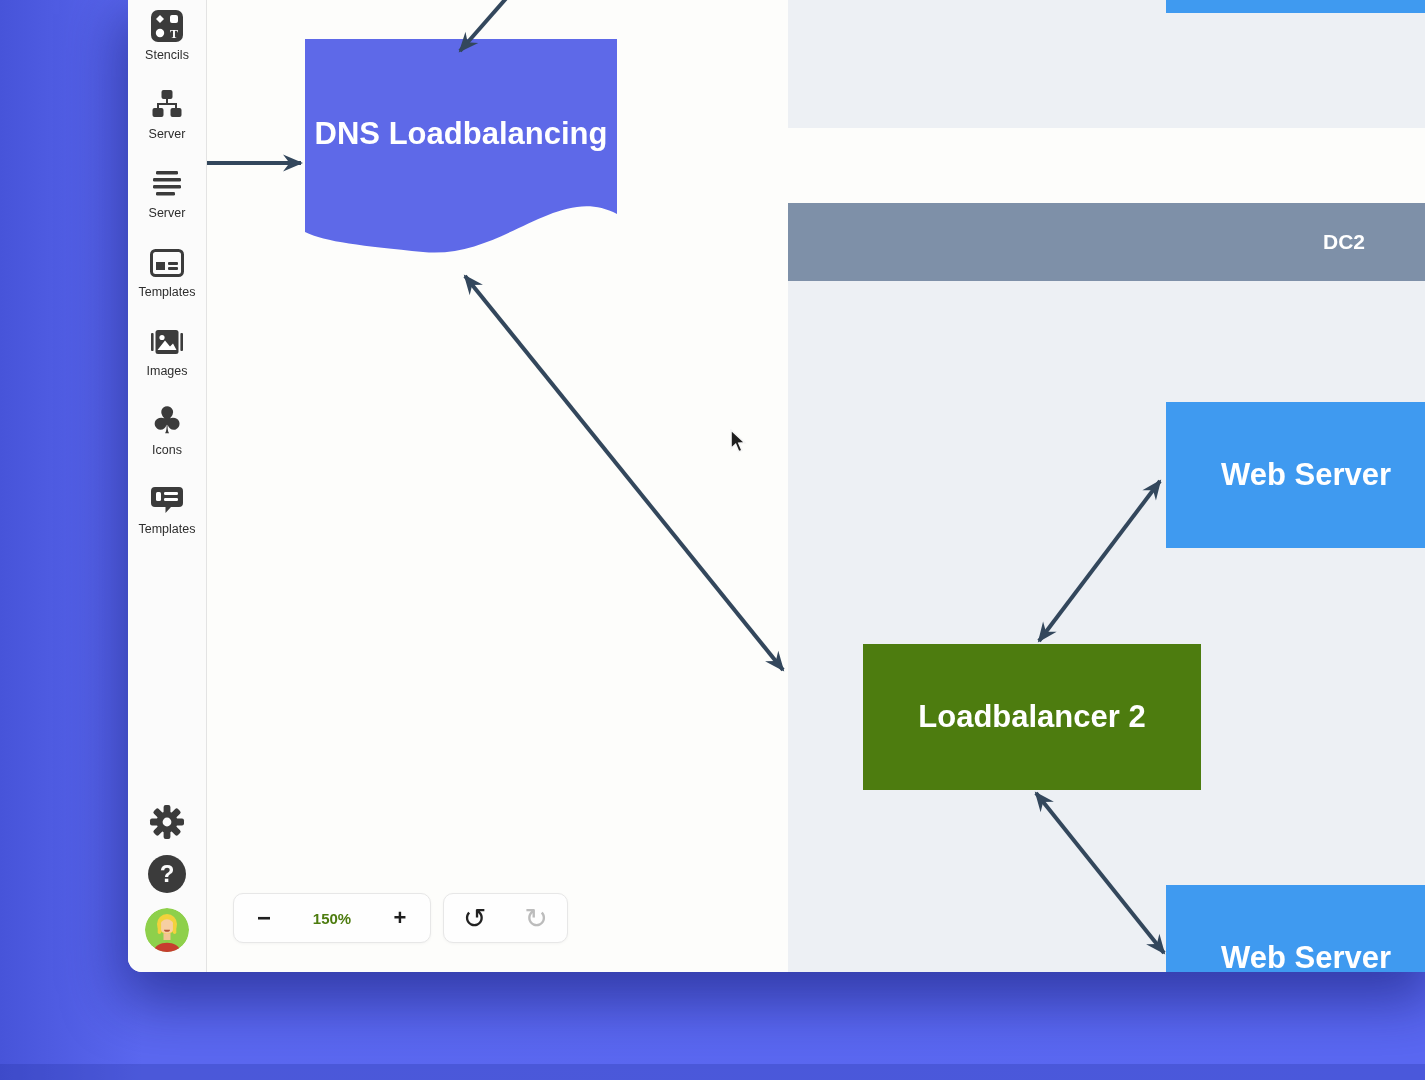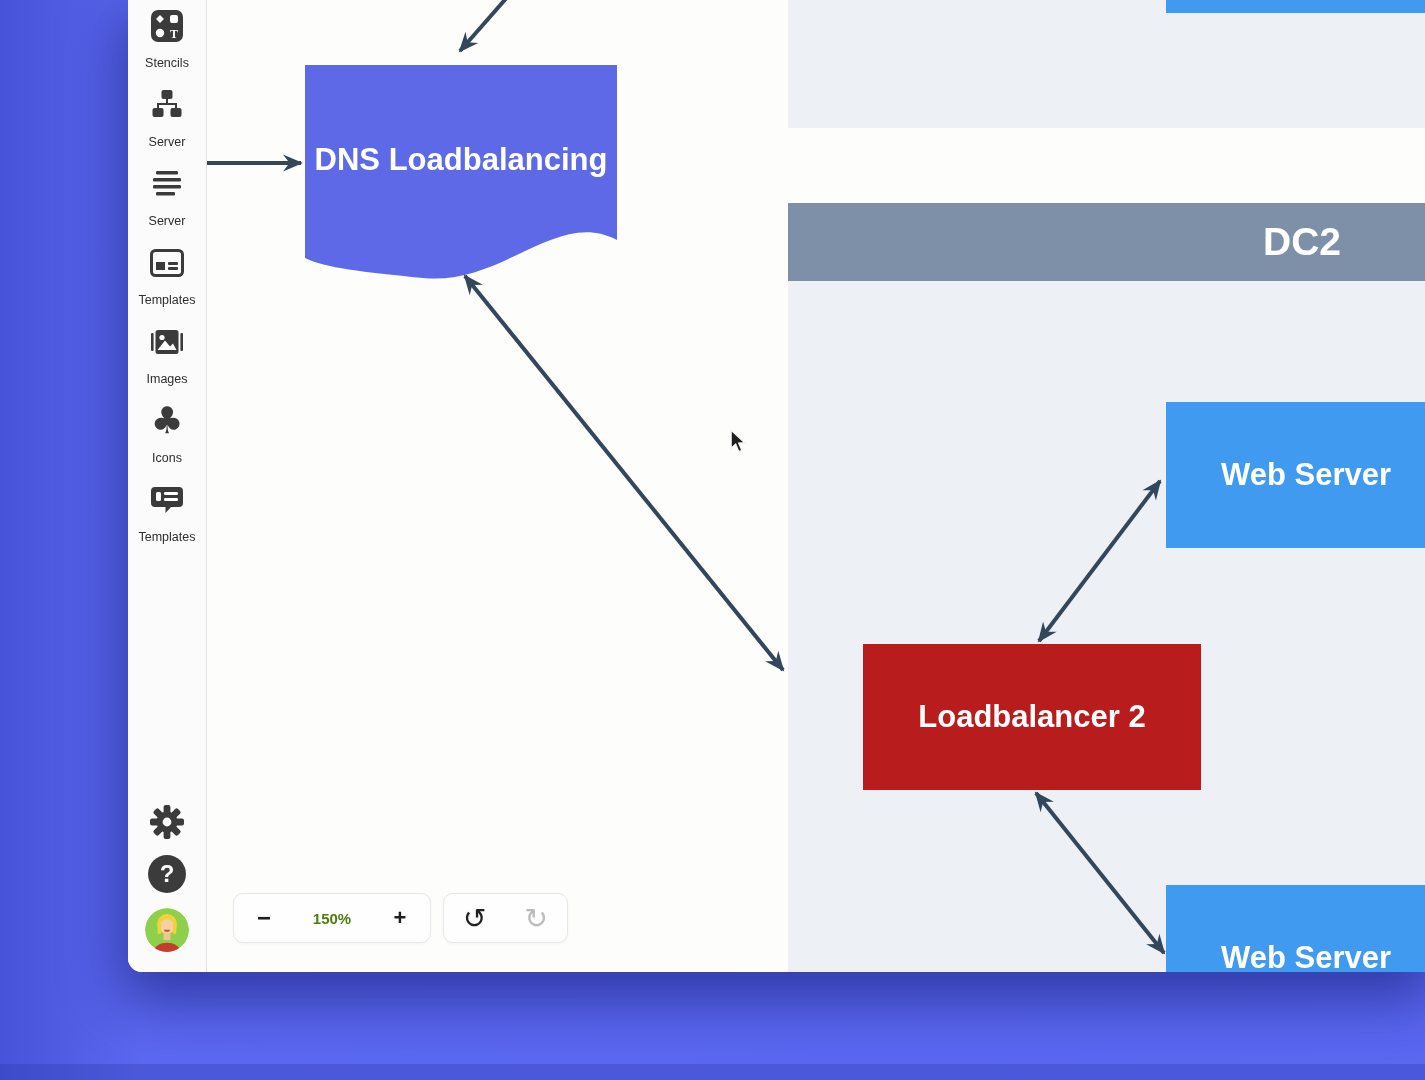--- a/index.html
+++ b/index.html
@@ -27,52 +27,52 @@
     border-right:1px solid #e3e3e3;
     display:flex; flex-direction:column; align-items:center;
     padding-top:6px;
   }
   .side-item{
     width:79px; height:72px; margin-bottom:7px;
     display:flex; flex-direction:column; align-items:center; justify-content:flex-start;
     cursor:pointer;
   }
   .side-item .ic{ height:40px; display:flex; align-items:center; justify-content:center; color:#3b3b3b; }
-  .side-item .lbl{ font-size:12.5px; color:#2e2e2e; margin-top:10px; }
+  .side-item .lbl{ font-size:12.5px; color:#2e2e2e; margin-top:2px; }
   .club-glyph{ font-family:"DejaVu Sans","Liberation Sans",sans-serif; font-size:37px; line-height:40px; color:#3b3b3b; }
   .side-footer{
     margin-top:auto; display:flex; flex-direction:column; align-items:center;
     gap:15px; padding-bottom:20px;
   }
   .icon-svg{ display:block; }
   
   .canvas{ position:relative; flex:1; background:#fdfdfb; overflow:hidden; }
   .region-body{ position:absolute; background:#edf0f4; }
   .dc1-body{ left:581px; top:0; width:637px; height:128px; }
   .dc2-header{
     position:absolute; left:581px; top:203px; width:637px; height:78px;
     background:#7e90a8;
   }
   .dc2-header .region-label{
-    position:absolute; left:514px; top:0; transform:translateX(-50%);
-    line-height:78px; color:#fff; font-weight:bold; font-size:39px;
+    position:absolute; left:556px; top:0; transform:translateX(-50%);
+    line-height:78px; color:#fff; font-weight:bold; font-size:21px;
   }
   .dc2-body{ left:581px; top:281px; width:637px; height:691px; }
   .node{ position:absolute; display:flex; align-items:center; justify-content:center; }
   .node .node-label{ color:#fff; font-weight:bold; font-size:31px; text-align:center; line-height:1.5; }
   .node-blue{ background:#3f9af0; }
-  .node-purple{ background:#b91c1c; }
+  .node-purple{ background:#4d7c0f; }
   .web-sliver{ left:959px; top:0; width:259px; height:13px; }
   .web1{ left:959px; top:402px; width:266px; height:146px; }
   .web1 .node-label,.web2 .node-label{
     position:absolute; left:140px; top:50%; transform:translate(-50%,-50%); white-space:nowrap;
   }
   .web2{ left:959px; top:885px; width:266px; height:146px; }
   .lb2{ left:656px; top:644px; width:338px; height:146px; }
-  .dns{ position:absolute; left:98px; top:65px; width:368px; height:217px; }
+  .dns{ position:absolute; left:98px; top:39px; width:368px; height:217px; }
   .dns .dns-text{
     position:absolute; left:0; top:0; width:312px; height:190px;
     display:flex; align-items:center; justify-content:center;
     color:#fff; font-weight:bold; font-size:31px; text-align:center; line-height:1.55;
   }
   .connectors{ position:absolute; left:0; top:0; width:1218px; height:972px; pointer-events:none; }
   .cursor{ position:absolute; left:520px; top:429px; }
   
   .zoom-toolbar,.history-toolbar{
     position:absolute; top:893px; height:50px; background:#fefefe;

